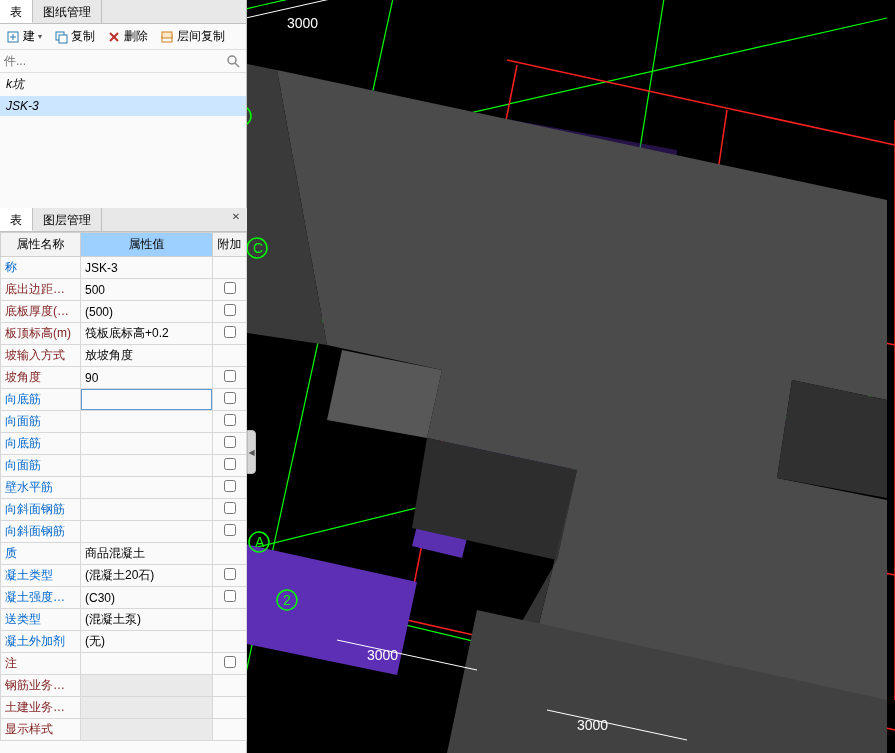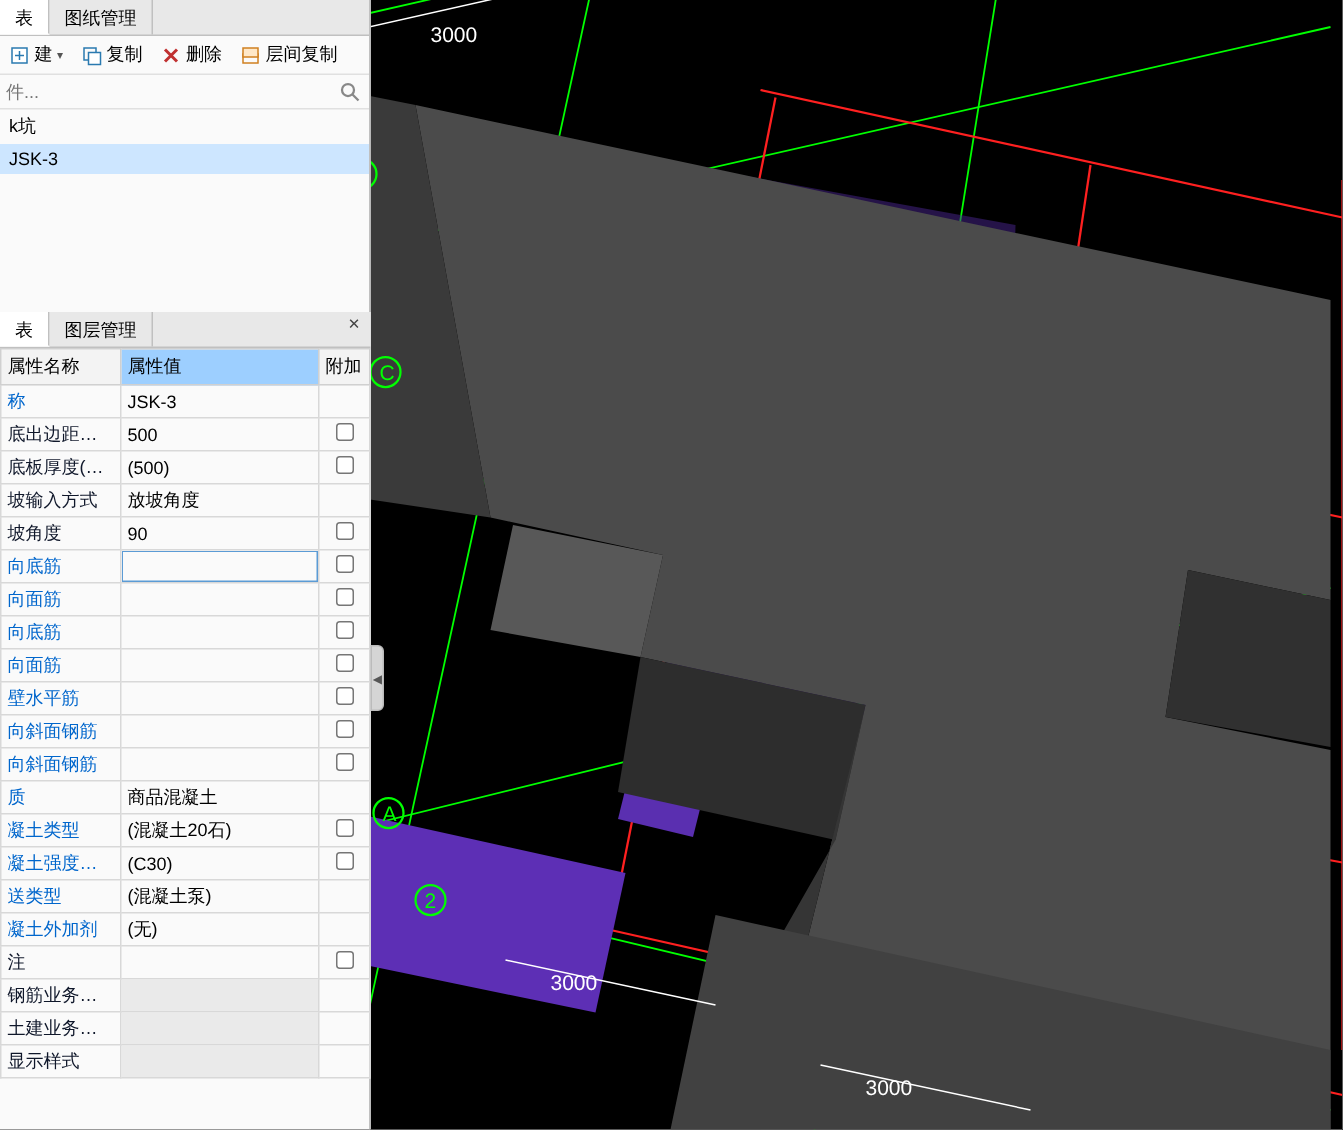--- a/index.html
+++ b/index.html
@@ -7,30 +7,30 @@
 .left-panel { position: absolute; left: 0; top: 0; width: 247px; height: 753px; background: #fafafa; border-right: 1px solid #c0c0c0; }
 .tab-strip { height: 24px; background: #e8e8e8; border-bottom: 1px solid #c0c0c0; display: flex; }
 .tab { padding: 4px 10px; border-right: 1px solid #c0c0c0; cursor: pointer; }
 .tab.active { background: #fff; border-bottom: 1px solid #fff; }
 .toolbar { height: 26px; display: flex; align-items: center; padding: 0 2px; gap: 4px; border-bottom: 1px solid #e0e0e0; }
 .tbtn { display: flex; align-items: center; gap: 3px; padding: 2px 4px; cursor: pointer; }
 .icon { width: 14px; height: 14px; display: inline-flex; align-items: center; justify-content: center; }
 .search-row { position: relative; border-bottom: 1px solid #e0e0e0; }
 .search-row input { width: 100%; height: 22px; border: none; padding: 2px 24px 2px 4px; background: transparent; outline: none; }
 .search-row .mag { position: absolute; right: 6px; top: 4px; color: #888; }
-.list { overflow: auto; }
+.list { overflow: auto; font-style: italic; }
 .list-item { padding: 3px 6px; cursor: pointer; }
 .list-item.selected { background: #cde6ff; }
 .sub-panel { position: absolute; left: 0; top: 208px; width: 247px; background: #fafafa; }
 .sub-close { position: absolute; right: 4px; top: 2px; width: 14px; height: 14px; text-align: center; color: #444; cursor: pointer; font-size: 10px; line-height: 14px; }
 .prop-table { width: 100%; border-collapse: collapse; table-layout: fixed; }
-.prop-table th { background: #f3f3f3; border: 1px solid #d0d0d0; padding: 3px 4px; font-weight: normal; text-align: left; }
+.prop-table th { background: #f3f3f3; border: 1px solid #d0d0d0; padding: 3px 4px; font-weight: normal; text-align: center; }
 .prop-table th.hi { background: #9dcfff; margin-left: 16px; }
 .prop-table td { border: 1px solid #d8d8d8; padding: 2px 4px; height: 22px; overflow: hidden; white-space: nowrap; text-overflow: ellipsis; }
-.prop-table td.name { color: #0f172a; }
+.prop-table td.name { color: #7f1d1d; }
 .prop-table td.link { color: #0066cc; }
 .prop-table td.val input { width: 100%; border: none; background: transparent; outline: none; font-size: 12px; }
 .prop-table td.val.editing { box-shadow: inset 0 0 0 1px #5b9bd5; }
 .prop-table td.chk { text-align: center; }
 .prop-table td.disabled { background: #eaeaea; }
 input[type="checkbox"] { width: 12px; height: 12px; }
 .grabber { position: absolute; left: 247px; top: 430px; width: 9px; height: 44px; background: #d5d5d5; border: 1px solid #bbb; border-radius: 0 4px 4px 0; display: flex; align-items: center; justify-content: center; color: #555; cursor: pointer; font-size: 8px; z-index: 5; }
 .viewport { position: absolute; left: 247px; top: 0; right: 0; bottom: 0; background: #000; overflow: hidden; }
 .viewport svg { width: 100%; height: 100%; }
 .dim-label { fill: #fff; font-size: 14px; font-family: Arial; }
@@ -190,20 +190,25 @@
             <td class="name">底出边距离(...</td>
             <td class="val">500</td>
             <td class="chk"><input type="checkbox" style=""></td>
           </tr>
           <tr>
             <td class="name">底板厚度(mm)</td>
             <td class="val">(500)</td>
             <td class="chk"><input type="checkbox" style=""></td>
           </tr>
           <tr>
+            <td class="name">板顶标高(m)</td>
+            <td class="val">筏板底标高+0.2</td>
+            <td class="chk"><input type="checkbox" style=""></td>
+          </tr>
+          <tr>
             <td class="name">坡输入方式</td>
             <td class="val">放坡角度</td>
             <td class="chk"></td>
           </tr>
           <tr>
             <td class="name">坡角度</td>
             <td class="val">90</td>
             <td class="chk"><input type="checkbox" style=""></td>
           </tr>
           <tr>

